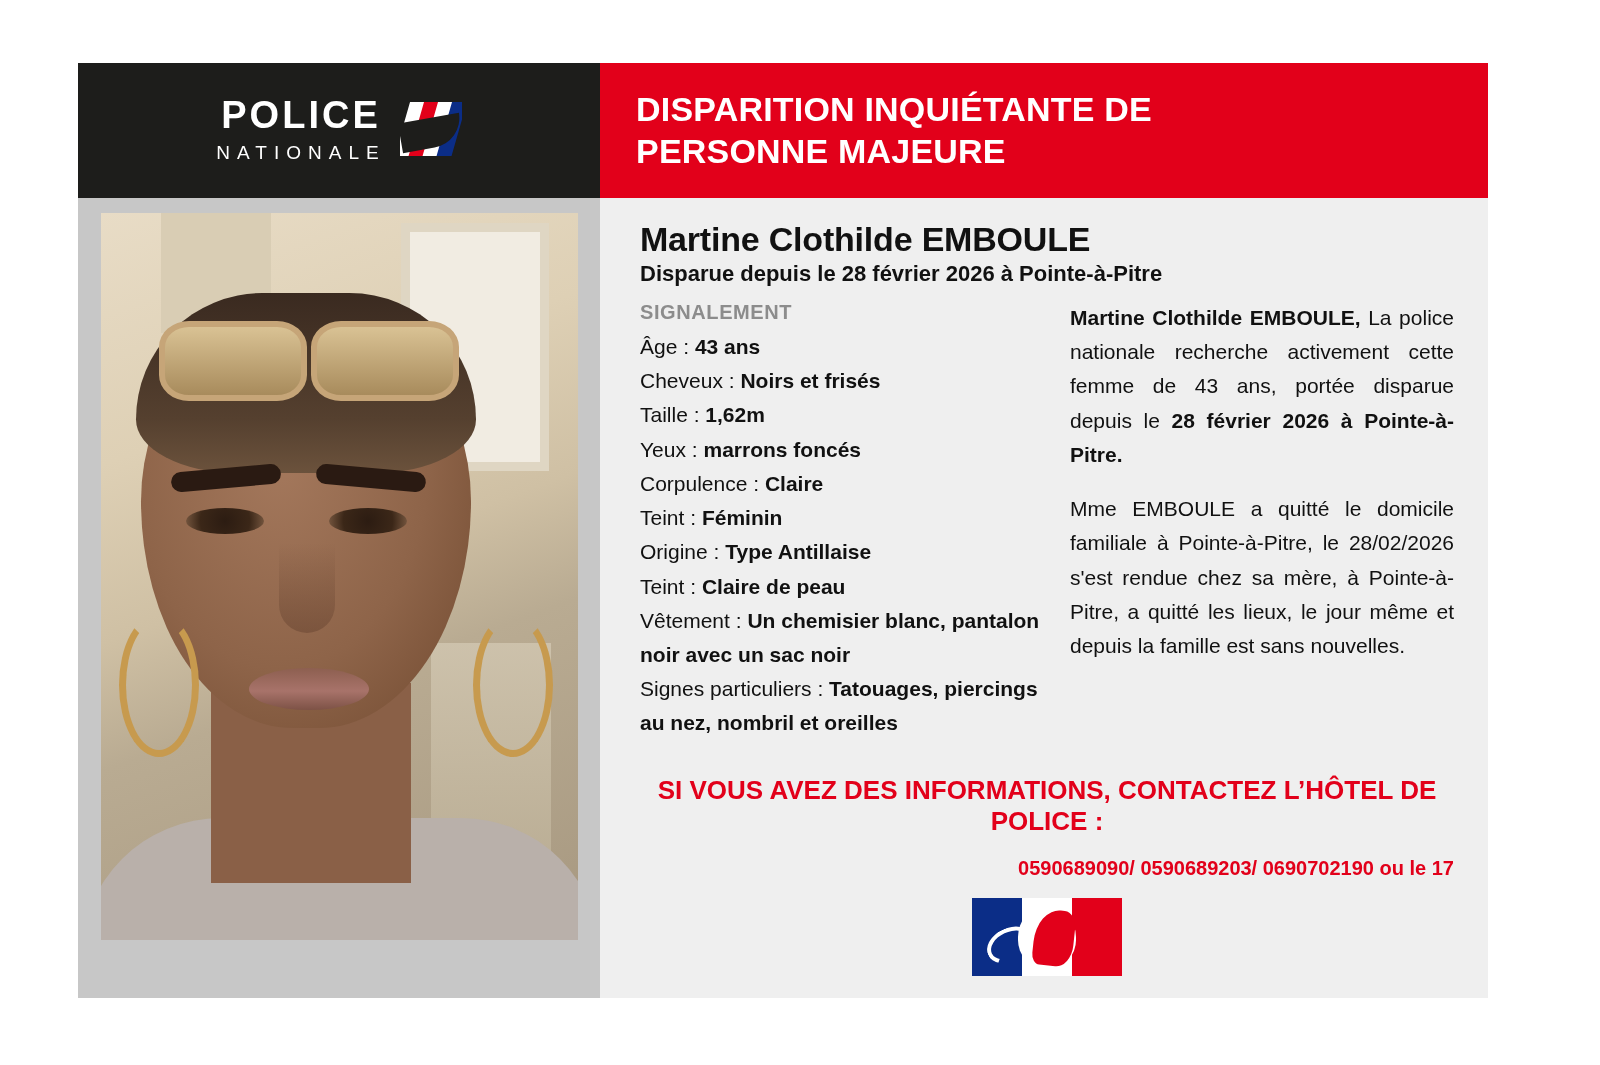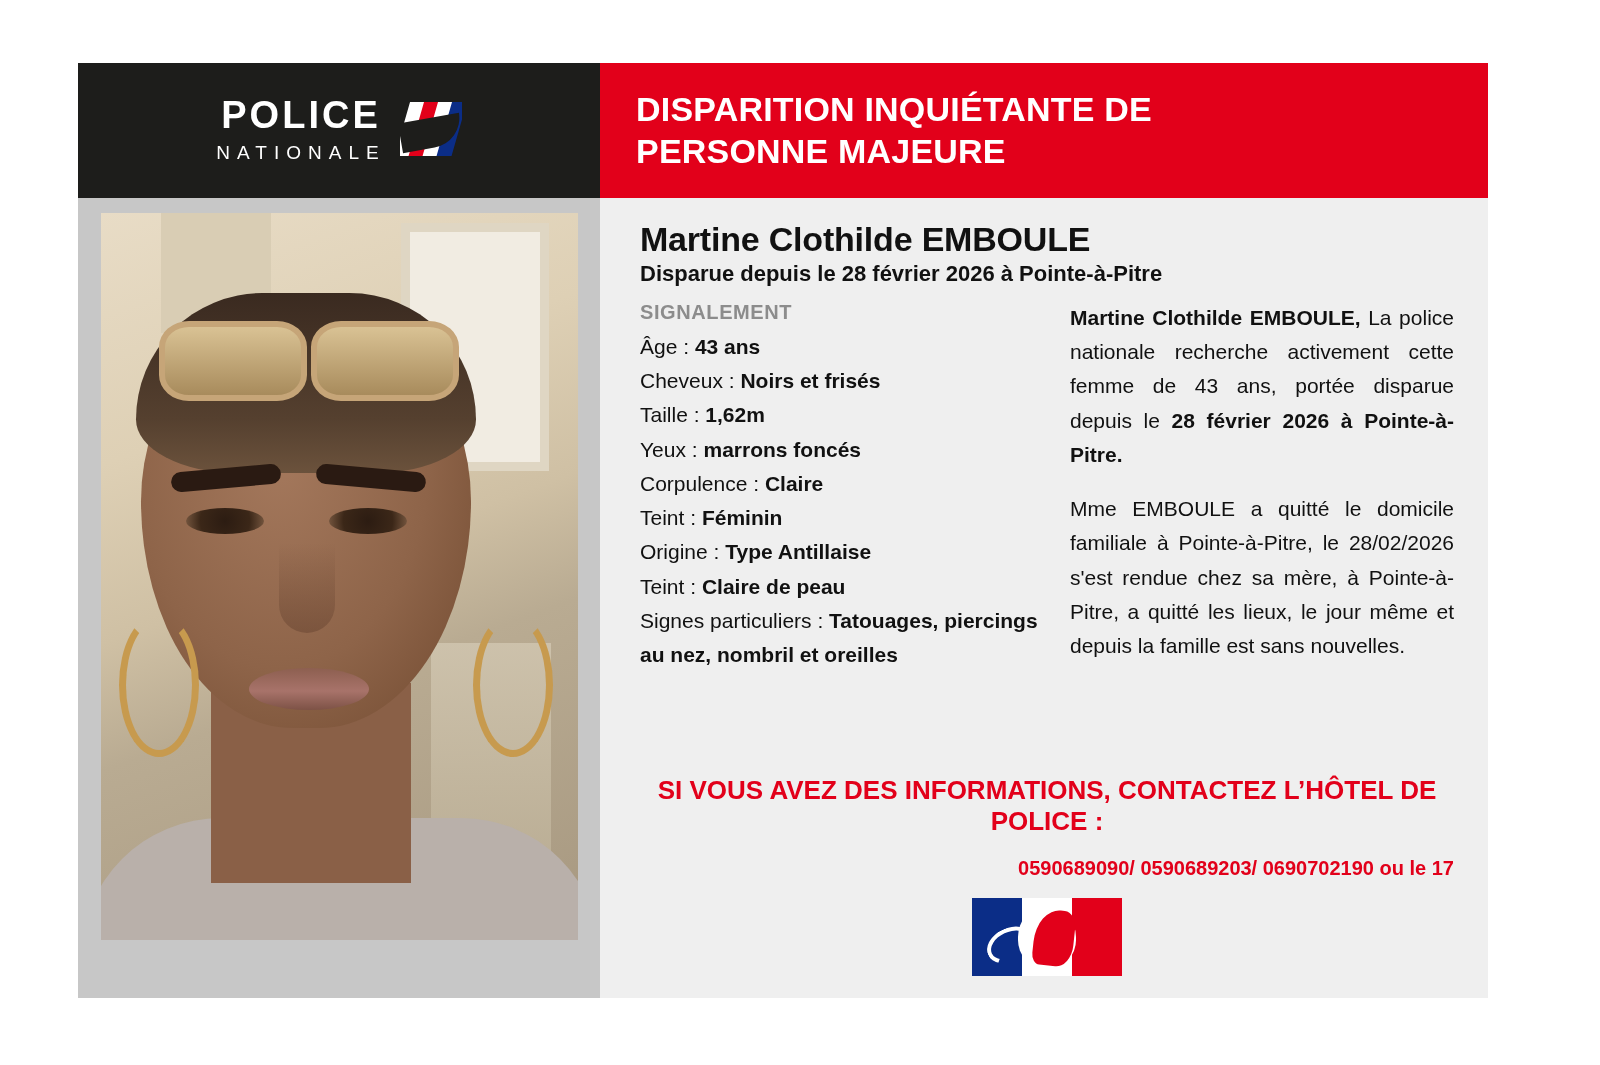--- a/index.html
+++ b/index.html
@@ -396,20 +396,23 @@
           <div class="detail">
             <span>Teint : </span><b>Féminin</b>
           </div>
           <div class="detail">
             <span>Origine : </span><b>Type Antillaise</b>
           </div>
           <div class="detail">
             <span>Teint : </span><b>Claire de peau</b>
           </div>
           <div class="detail">
+            <span>Vêtement : </span><b>Un chemisier blanc, pantalon noir avec un sac noir</b>
+          </div>
+          <div class="detail">
             <span>Signes particuliers : </span><b>Tatouages, piercings au nez, nombril et oreilles</b>
           </div>
         </div>
 
         <div class="col-right">
           <div class="narrative">
             <p>
               <b>Martine Clothilde EMBOULE,</b><span> La police nationale recherche activement cette femme de 43 ans, portée disparue depuis le </span><b>28 février 2026 à Pointe-à-Pitre.</b>
             </p>
             <p>Mme EMBOULE a quitté le domicile familiale à Pointe-à-Pitre, le 28/02/2026 s'est rendue chez sa mère, à Pointe-à-Pitre, a quitté les lieux, le jour même et depuis la famille est sans nouvelles.</p>

